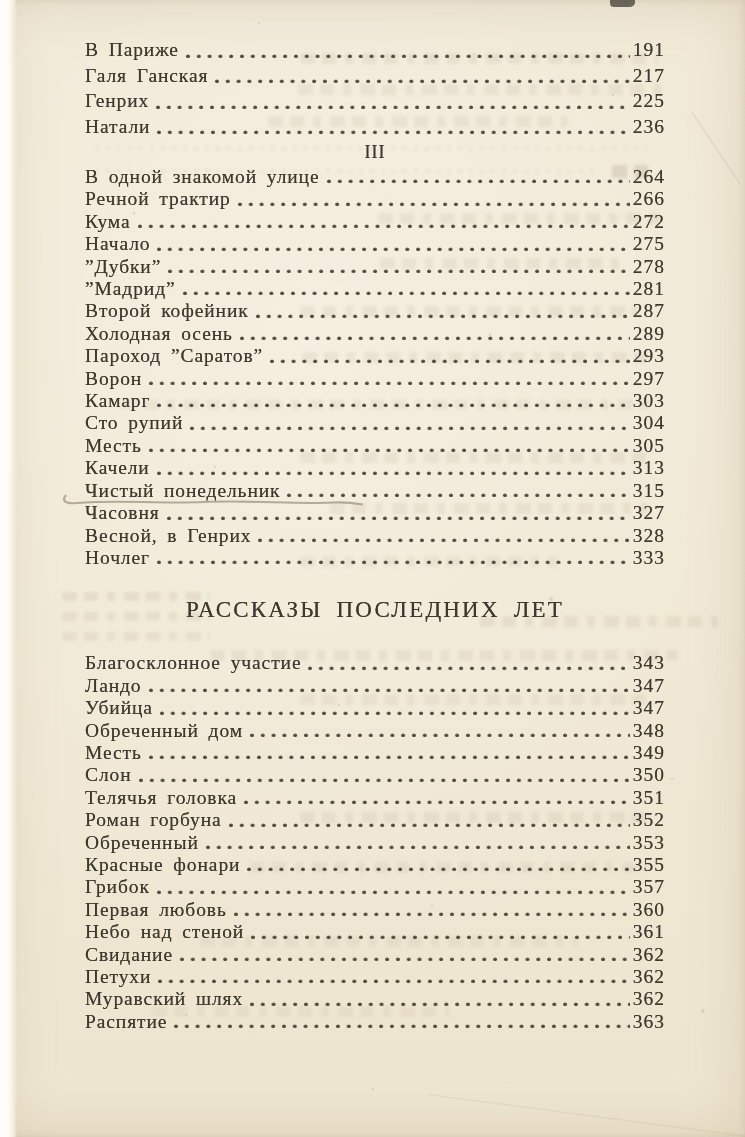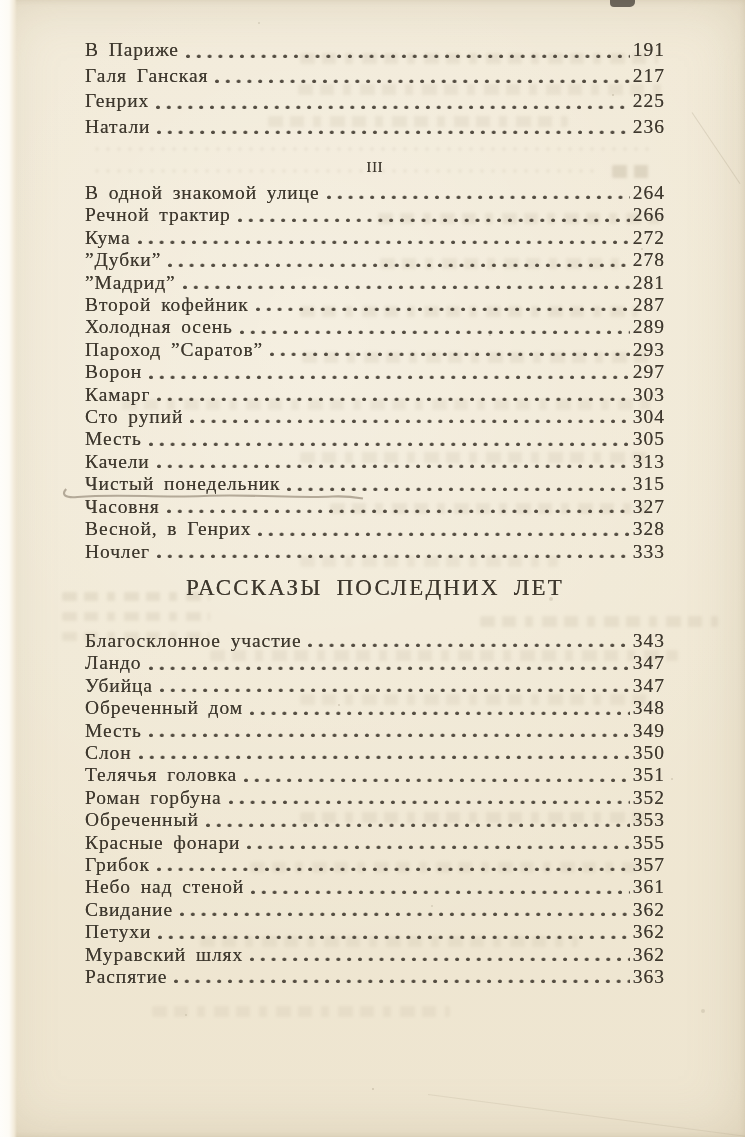--- a/index.html
+++ b/index.html
@@ -76,22 +76,22 @@
     flex:1 1 auto;align-self:flex-end;
     height:5px;margin:0 3px 4px 7px;
     background-image:radial-gradient(circle at 2px 2.4px, var(--dots,#4a4338) 1.55px, rgba(0,0,0,0) 2.15px);
     background-size:10.8px 5px;background-repeat:repeat-x;background-position:left bottom;
     opacity:.94;
   }
   .toc-page{flex:0 0 auto;letter-spacing:1px;text-shadow:0 0 .5px rgba(62,56,46,.7);}
   .hdr{
     text-align:center;text-shadow:0 0 .5px rgba(62,56,46,.8);
   }
-  .hdr-roman{font-size:14px;line-height:22px;margin:18px 0 3px 0;letter-spacing:1px;}
-  .hdr-caps{font-size:23px;line-height:26px;margin:12px 0 29px 0;letter-spacing:2.2px;word-spacing:6px;font-family:Liberation Serif, serif;}
+  .hdr-roman{font-size:18px;line-height:22px;margin:2px 0 3px 0;letter-spacing:1px;}
+  .hdr-caps{font-size:23px;line-height:26px;margin:28px 0 29px 0;letter-spacing:2.2px;word-spacing:6px;font-family:Liberation Serif, serif;}
   .pencil{
     position:absolute;left:-26px;bottom:-6px;width:306px;height:16px;
     overflow:visible;pointer-events:none;
   }
   .pencil path{stroke:var(--pencil,#a89e8c);stroke-width:2.1;fill:none;opacity:.85;}
 </style>
 </head>
 <body>
 
 <div class="page">
@@ -160,20 +160,25 @@
           <span class="toc-title">Речной трактир</span>
           <span class="leader"></span>
           <span class="toc-page">266</span>
         </div>
         <div class="toc-row">
           <span class="toc-title">Кума</span>
           <span class="leader"></span>
           <span class="toc-page">272</span>
         </div>
         <div class="toc-row">
+          <span class="toc-title">Начало</span>
+          <span class="leader"></span>
+          <span class="toc-page">275</span>
+        </div>
+        <div class="toc-row">
           <span class="toc-title">”Дубки”</span>
           <span class="leader"></span>
           <span class="toc-page">278</span>
         </div>
         <div class="toc-row">
           <span class="toc-title">”Мадрид”</span>
           <span class="leader"></span>
           <span class="toc-page">281</span>
         </div>
         <div class="toc-row">
@@ -288,20 +293,25 @@
         </div>
         <div class="toc-row">
           <span class="toc-title">Красные фонари</span>
           <span class="leader"></span>
           <span class="toc-page">355</span>
         </div>
         <div class="toc-row">
           <span class="toc-title">Грибок</span>
           <span class="leader"></span>
           <span class="toc-page">357</span>
+        </div>
+        <div class="toc-row">
+          <span class="toc-title">Первая любовь</span>
+          <span class="leader"></span>
+          <span class="toc-page">360</span>
         </div>
         <div class="toc-row">
           <span class="toc-title">Небо над стеной</span>
           <span class="leader"></span>
           <span class="toc-page">361</span>
         </div>
         <div class="toc-row">
           <span class="toc-title">Свидание</span>
           <span class="leader"></span>
           <span class="toc-page">362</span>

